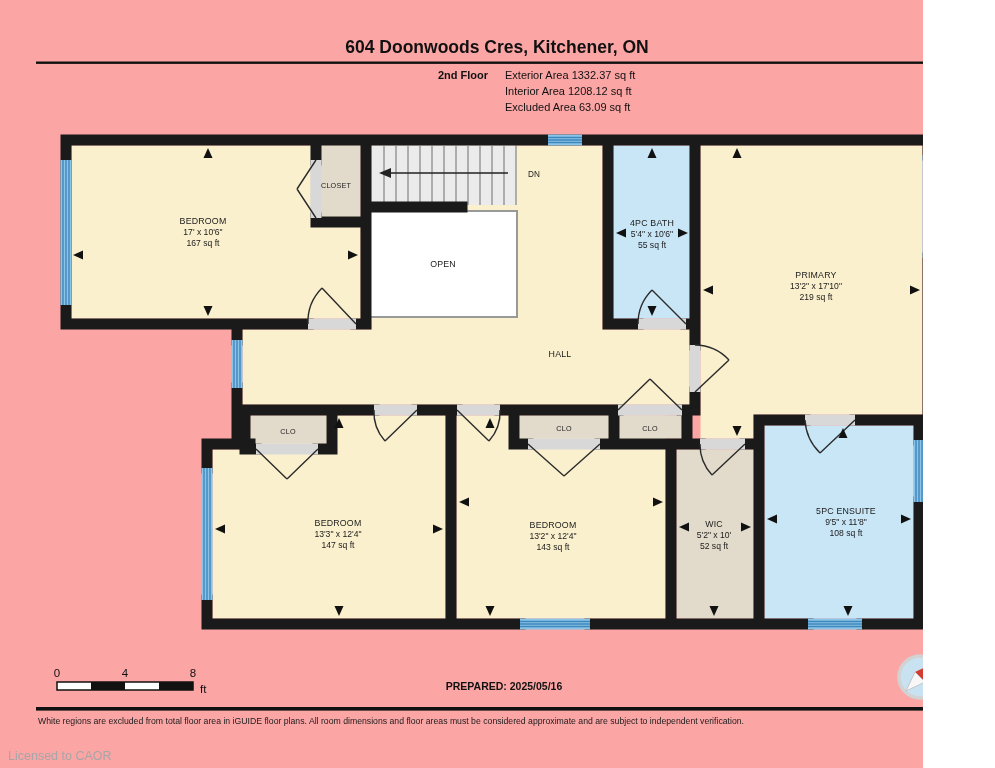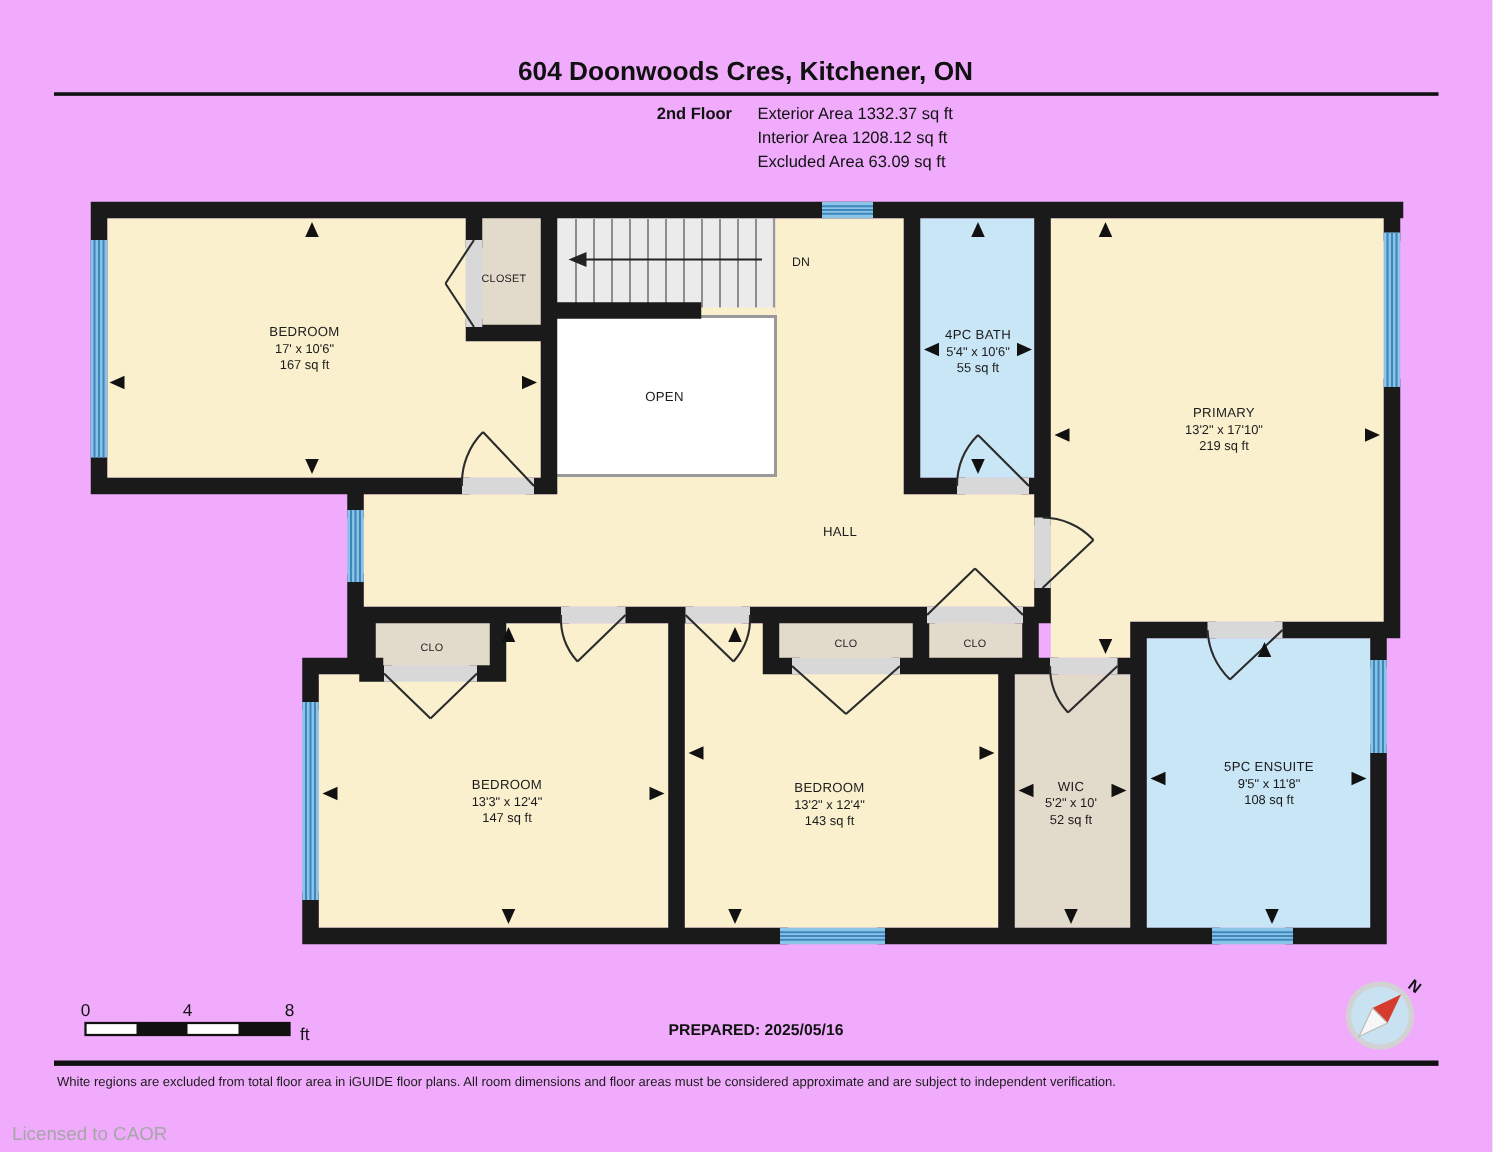--- a/index.html
+++ b/index.html
@@ -1,16 +1,16 @@
 <!DOCTYPE html>
 <html><head>
 <meta charset="utf-8">
 <style>
   html,body{margin:0;padding:0;background:#fff;}
-  .sheet{position:relative;width:995px;height:768px;background:#f0abfc;overflow:hidden;
+  .sheet{position:relative;width:923px;height:768px;background:#fca5a5;overflow:hidden;
          font-family:"Liberation Sans", sans-serif;}
   svg{position:absolute;left:0;top:0;}
   .t-title{font:700 17.5px "Liberation Sans",sans-serif;fill:#111;}
   .t-statb{font:700 11px "Liberation Sans",sans-serif;fill:#111;}
   .t-stat{font:400 11px "Liberation Sans",sans-serif;fill:#111;}
   .t-room{font:400 8.6px "Liberation Sans",sans-serif;fill:#1b1b1b;}
   .t-roomname{font:400 8.8px "Liberation Sans",sans-serif;fill:#1b1b1b;letter-spacing:.2px;}
   .t-small{font:400 7.2px "Liberation Sans",sans-serif;fill:#1b1b1b;letter-spacing:.2px;}
   .t-dn{font:400 8.2px "Liberation Sans",sans-serif;fill:#1b1b1b;}
   .t-scale{font:400 11.5px "Liberation Sans",sans-serif;fill:#111;}

